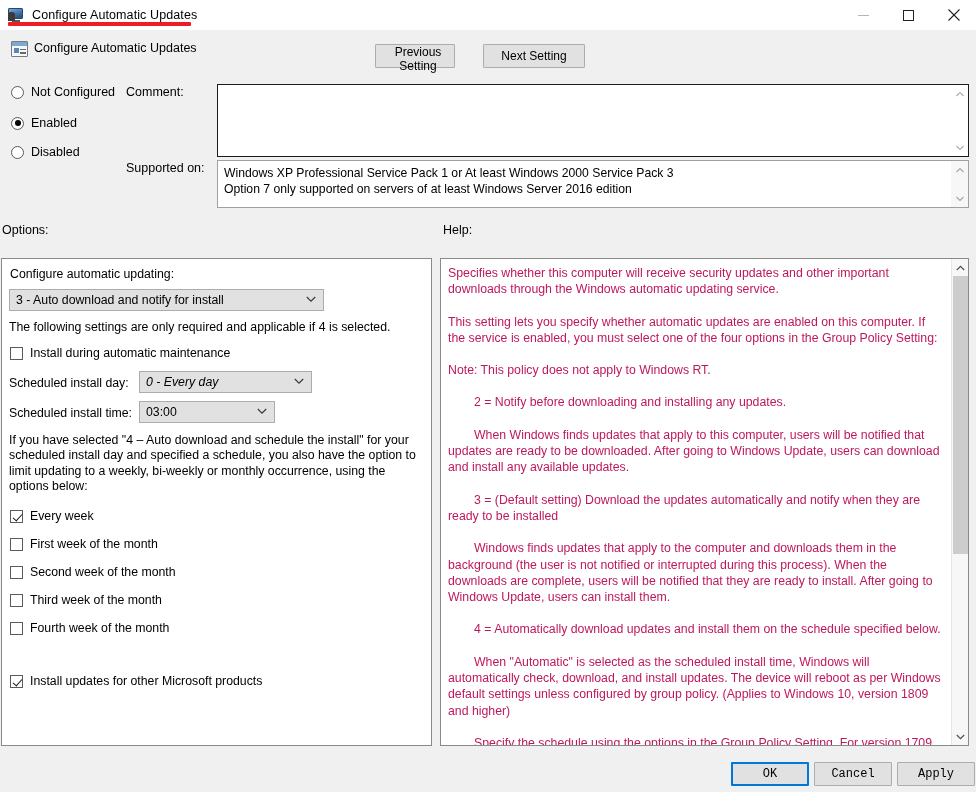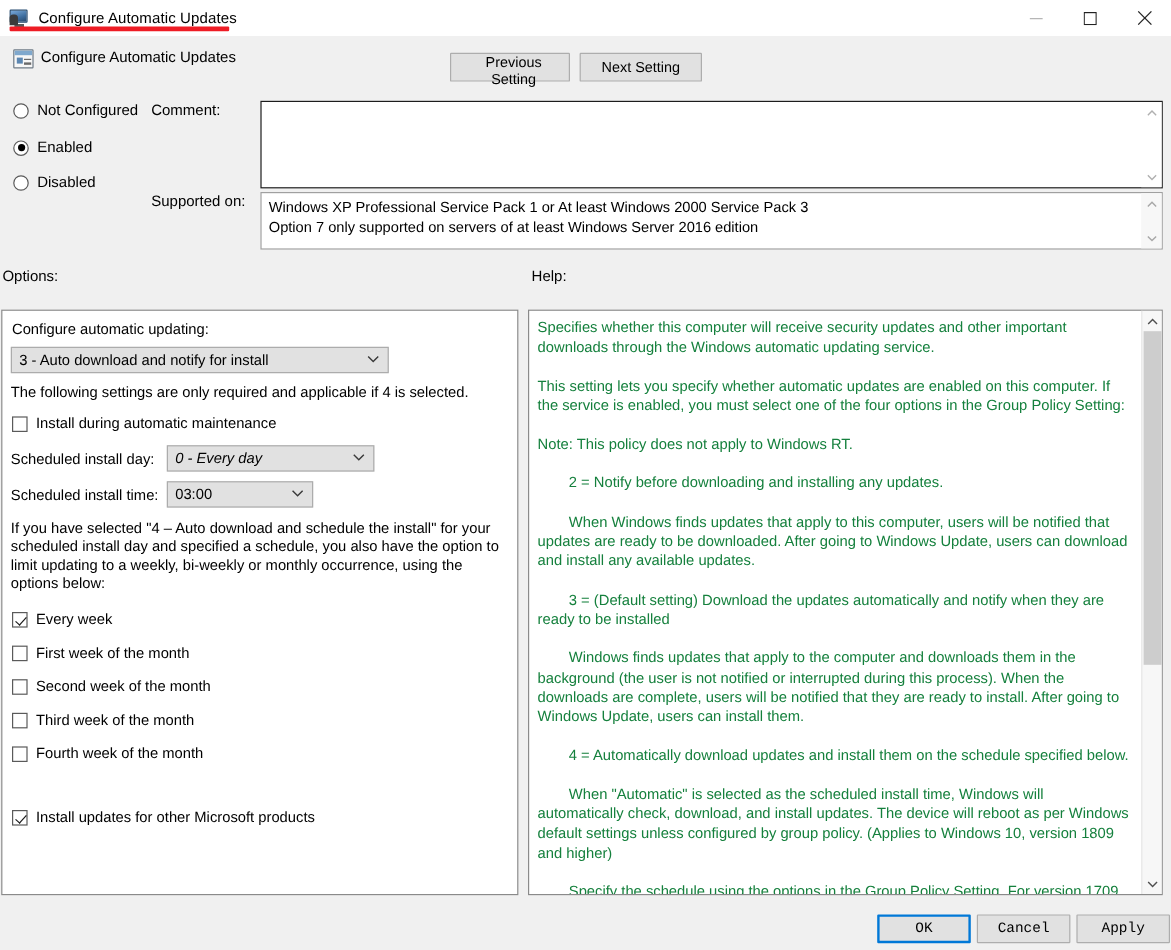--- a/index.html
+++ b/index.html
@@ -81,21 +81,21 @@
   .policy-icon .ln2 { top: 10px; }
   .policy-name {
     position: absolute; left: 34px; top: 11px; font-size: 12.5px;
   }
   .nav-btn {
     position: absolute; top: 14px; height: 24px;
     background: #e1e1e1; border: 1px solid #adadad; border-radius: 1px;
     font-family: "Liberation Sans", sans-serif; font-size: 12px; color: #000;
     padding: 0 9px; cursor: default;
   }
-  #prev-setting { left: 375px; width: 100px; padding-left: 15px; }
+  #prev-setting { left: 375px; width: 80px; padding-left: 15px; }
   #next-setting { left: 483px; width: 102px; }
 
   
   .radio-row {
     position: absolute; left: 11px; display: flex; align-items: center; height: 18px;
   }
   #radio-notconfigured { top: 83px; }
   #radio-enabled { top: 114px; }
   #radio-disabled { top: 143px; }
   .radio {
@@ -181,21 +181,21 @@
   .opt-para {
     position: absolute; font-size: 12.3px; line-height: 15.4px; color: #000;
   }
 
   
   .help-body {
     position: absolute; left: 0; top: 0; right: 17px; bottom: 0;
     padding: 6px 8px 0 7px; overflow: hidden;
   }
   .help-p {
-    font-size: 12.3px; line-height: 16.3px; margin: 0 0 16px 0; color: #15803d;
+    font-size: 12.3px; line-height: 16.3px; margin: 0 0 16px 0; color: #be185d;
   }
   .help-p.indent { text-indent: 26px; }
   .help-scroll {
     position: absolute; right: 0; top: 0; width: 17px; bottom: 0;
     background: #f7f7f7; display: flex; flex-direction: column; align-items: center;
     justify-content: space-between; border-left: 1px solid #e6e6e6;
   }
   .help-scroll .thumb {
     position: absolute; top: 17px; left: 1px; width: 15px; height: 278px;
     background: #cdcdcd;
@@ -336,21 +336,21 @@
     <div class="combo" style="left:137px; top:112px; width:173px;font-style:italic;">
       <span>0 - Every day</span>
       <span class="caret">
         <svg width="10" height="7" viewBox="0 0 10 7">
             <path d="M0.8 1 L5 5.2 L9.2 1" fill="none" stroke="#3a3a3a" stroke-width="1.2"></path>
           </svg>
       </span>
     </div>
 
     <span class="opt-label" style="left:7px; top:147px;">Scheduled install time:</span>
-    <div class="combo" style="left:137px; top:142px; width:122px;">
+    <div class="combo" style="left:137px; top:142px; width:136px;">
       <span>03:00</span>
       <span class="caret">
         <svg width="10" height="7" viewBox="0 0 10 7">
             <path d="M0.8 1 L5 5.2 L9.2 1" fill="none" stroke="#3a3a3a" stroke-width="1.2"></path>
           </svg>
       </span>
     </div>
 
     <div class="opt-para" style="left:7px; top:174px; width:412px;">If you have selected "4 – Auto download and schedule the install" for your scheduled install day and specified a schedule, you also have the option to limit updating to a weekly, bi-weekly or monthly occurrence, using the options below:</div>
 

